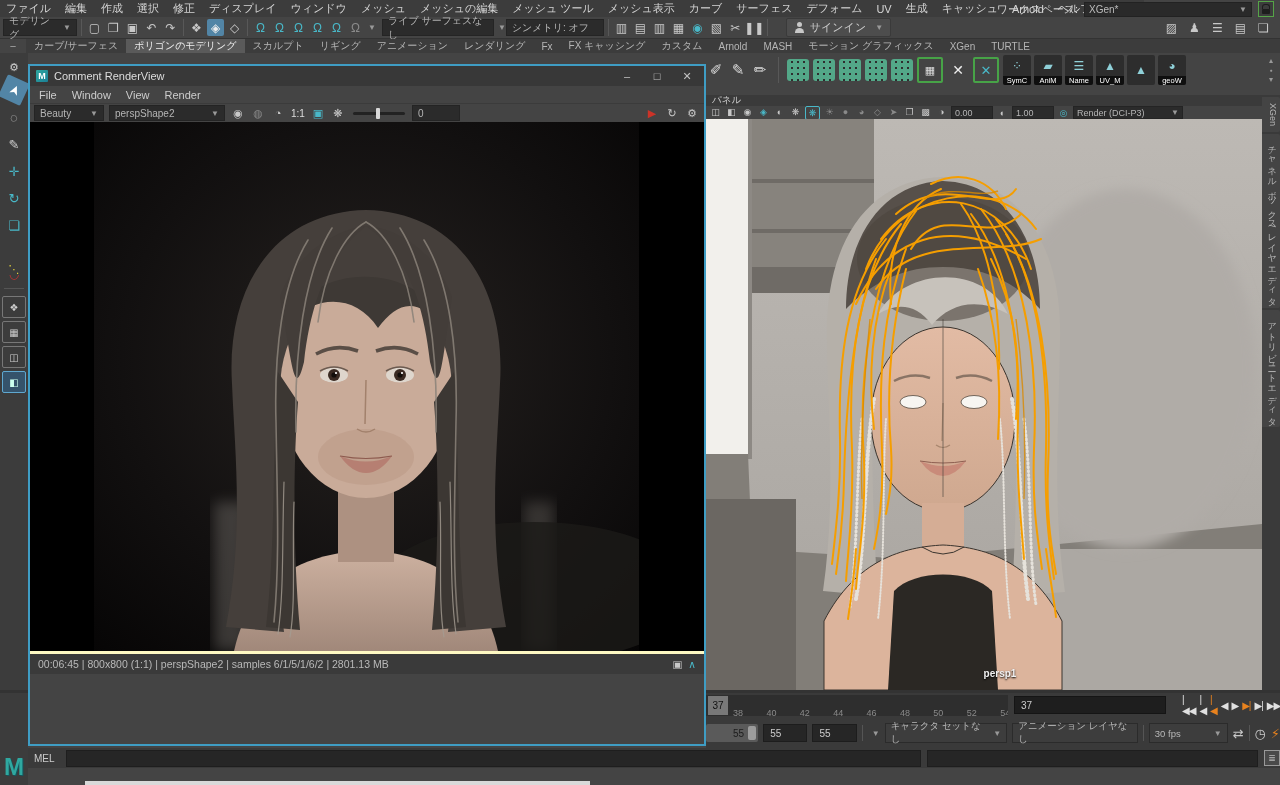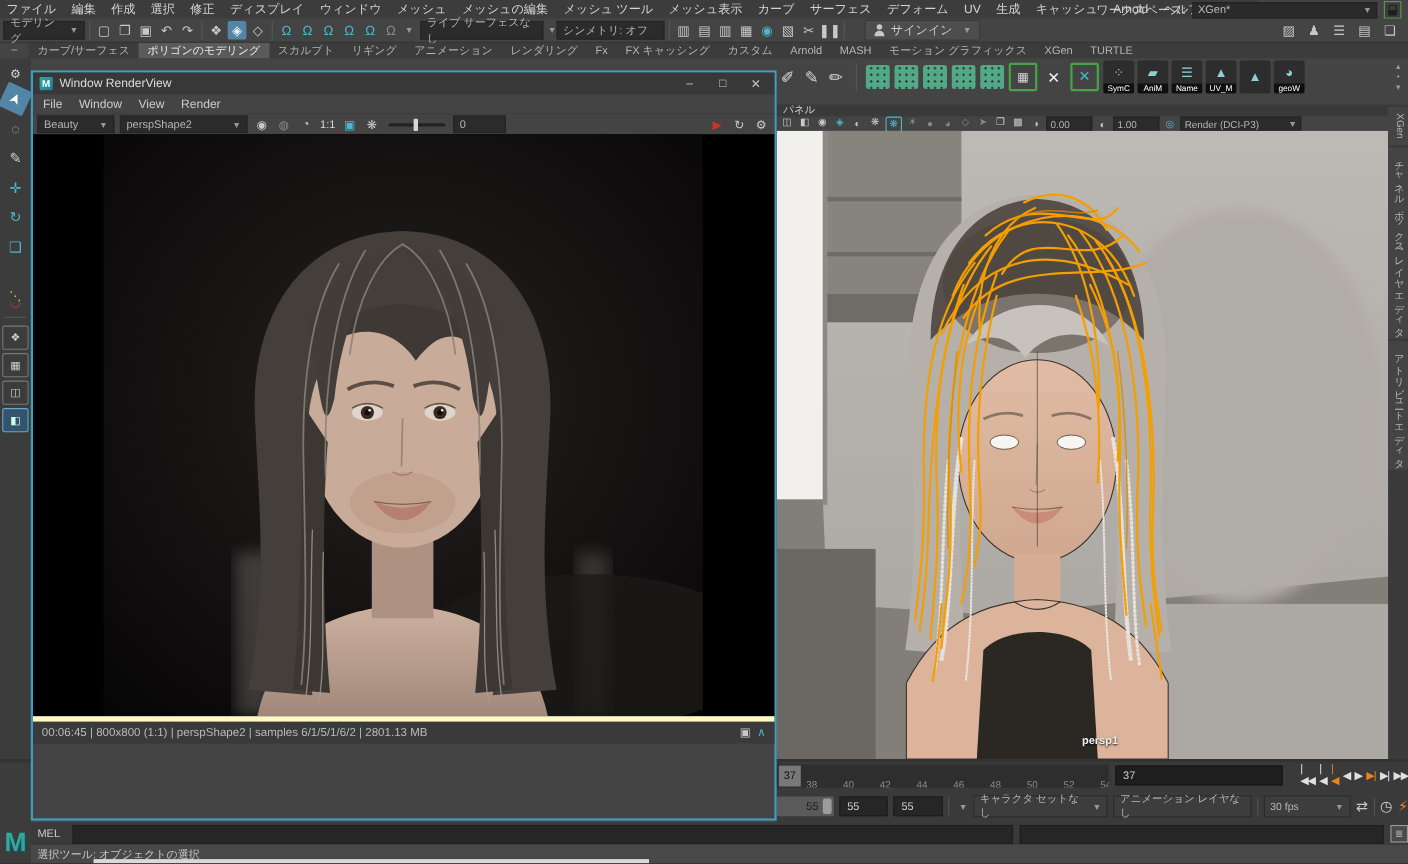--- a/index.html
+++ b/index.html
@@ -89,21 +89,21 @@
   #snap-thumb{position:absolute;left:5px;top:3px;width:62px;height:66px;background:
       radial-gradient(ellipse 20px 26px at 30px 34px,#8d746a 0 60%,transparent 62%),
       radial-gradient(ellipse 26px 30px at 30px 26px,#3c3733 0 60%,transparent 62%),
       linear-gradient(#17120f,#241f1b);border:1px solid #555;}
   #snap-label{position:absolute;left:7px;top:4px;color:#eee;font-size:9px;text-shadow:0 1px 2px #000;}
   #rv-comments{position:absolute;right:2px;top:2px;width:136px;height:70px;}
   #rv-comments .tabs{display:flex;height:16px;}
   #rv-comments .tab{flex:1;display:flex;align-items:center;justify-content:center;font-size:10px;color:#999;background:#383838;}
   #rv-comments .tab.active{background:#4a4a4a;color:#ddd;}
   #rv-comments .body{height:54px;background:#333;border:1px solid #2a2a2a;}
-  #rv-status{height:20px;background:#3a3a3a;display:flex;align-items:center;padding:0 8px;color:#b9b9b9;font-size:10.5px;border-top:5px solid #fef9c3;}
+  #rv-status{height:20px;background:#3a3a3a;display:flex;align-items:center;padding:0 8px;color:#b9b9b9;font-size:10.5px;border-top:3px solid #fef9c3;}
   #rv-status .right{margin-left:auto;display:flex;gap:6px;align-items:center;}
   
   #vp-panelbar{left:706px;top:95px;width:556px;height:11px;background:#3a3a3a;display:flex;align-items:center;padding-left:6px;box-sizing:border-box;font-size:9.5px;color:#ccc;}
   #vp-toolbar{left:706px;top:106px;width:556px;height:13px;background:#444;display:flex;align-items:center;gap:3px;padding-left:3px;box-sizing:border-box;}
   #vp-toolbar .ico{width:13px;height:12px;font-size:9px;}
   #vp-toolbar .fld{height:11px;font-size:9px;padding:0 3px;}
   #vp-toolbar .boxed{border:1px solid #49b8c8;border-radius:2px;}
   #vp-display{width:102px;height:11px;justify-content:space-between;}
   #viewport{left:706px;top:119px;width:556px;height:571px;overflow:hidden;background:#b5b1ac;}
   #persp-label{left:960px;top:668px;width:80px;text-align:center;color:#f0f0f0;font-size:10px;font-weight:bold;text-shadow:0 1px 2px #000;z-index:5;}
@@ -552,30 +552,27 @@
     <span class="ico" style="font-size:13px">◷</span>
     <span class="ico orange" style="font-size:13px">⚡</span>
   </div>
 
   <div class="r" id="cmdline">
     <span class="lbl">MEL</span>
     <div id="mel-input"></div>
     <div id="mel-output"></div>
     <div id="script-editor">≣</div>
   </div>
-  <div class="r" id="helpline">
-    <span>選択ツール: オブジェクトの選択</span>
-  </div>
   <div class="r" id="lightbar"></div>
   <div class="r" id="mlogo">M</div>
 
   <div class="r" id="rv">
     <div id="rv-title">
       <span id="rv-mlogo">M</span>
-      <span class="t">Window RenderView</span>
+      <span class="t">Comment RenderView</span>
       <div style="display:flex">
 
       <span class="winbtn">–</span>
           <span class="winbtn">□</span>
           <span class="winbtn">✕</span>
         </div>
     </div>
     <div id="rv-menus">
 
     <span class="mi">File</span>

